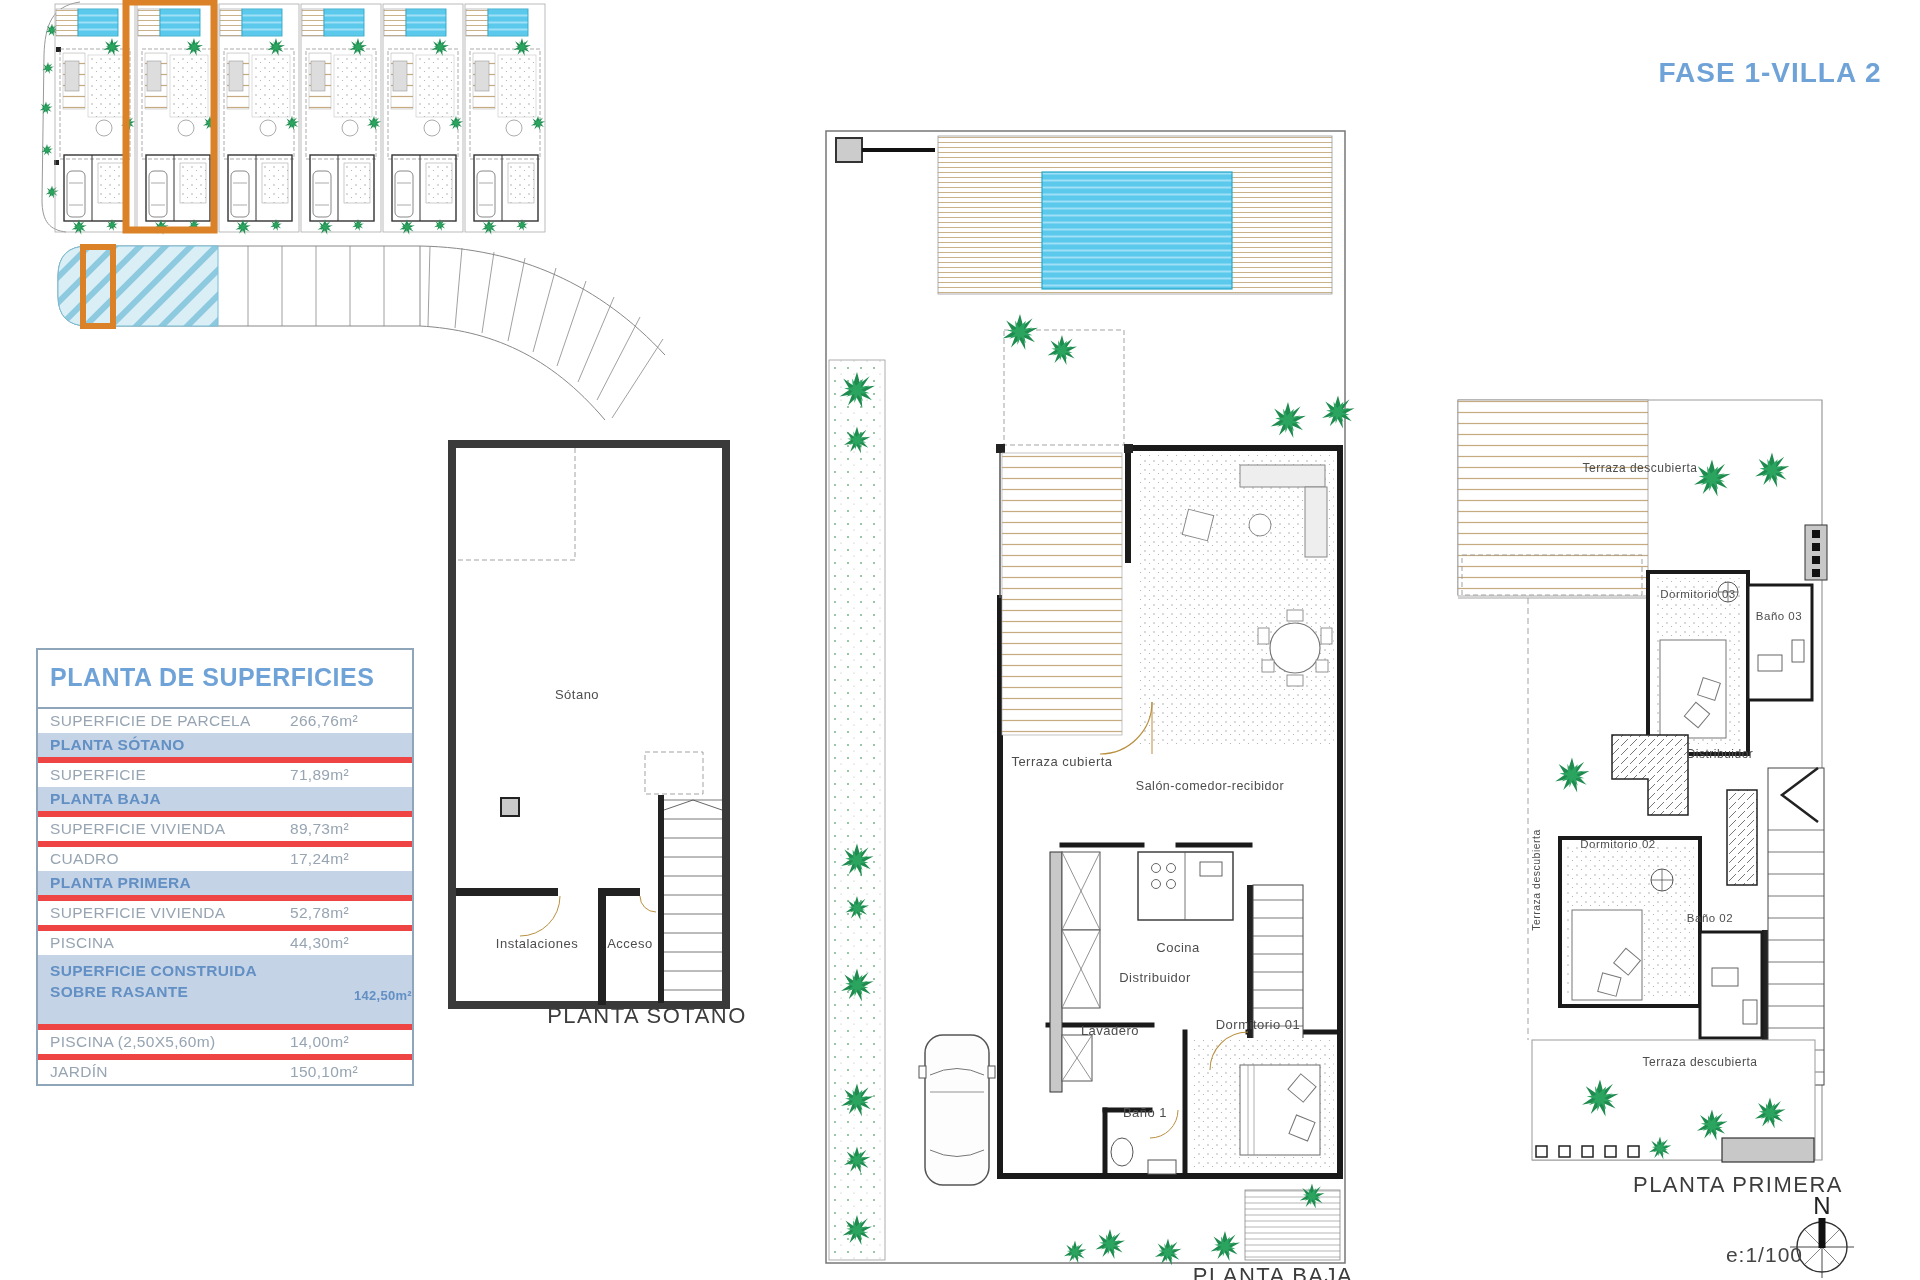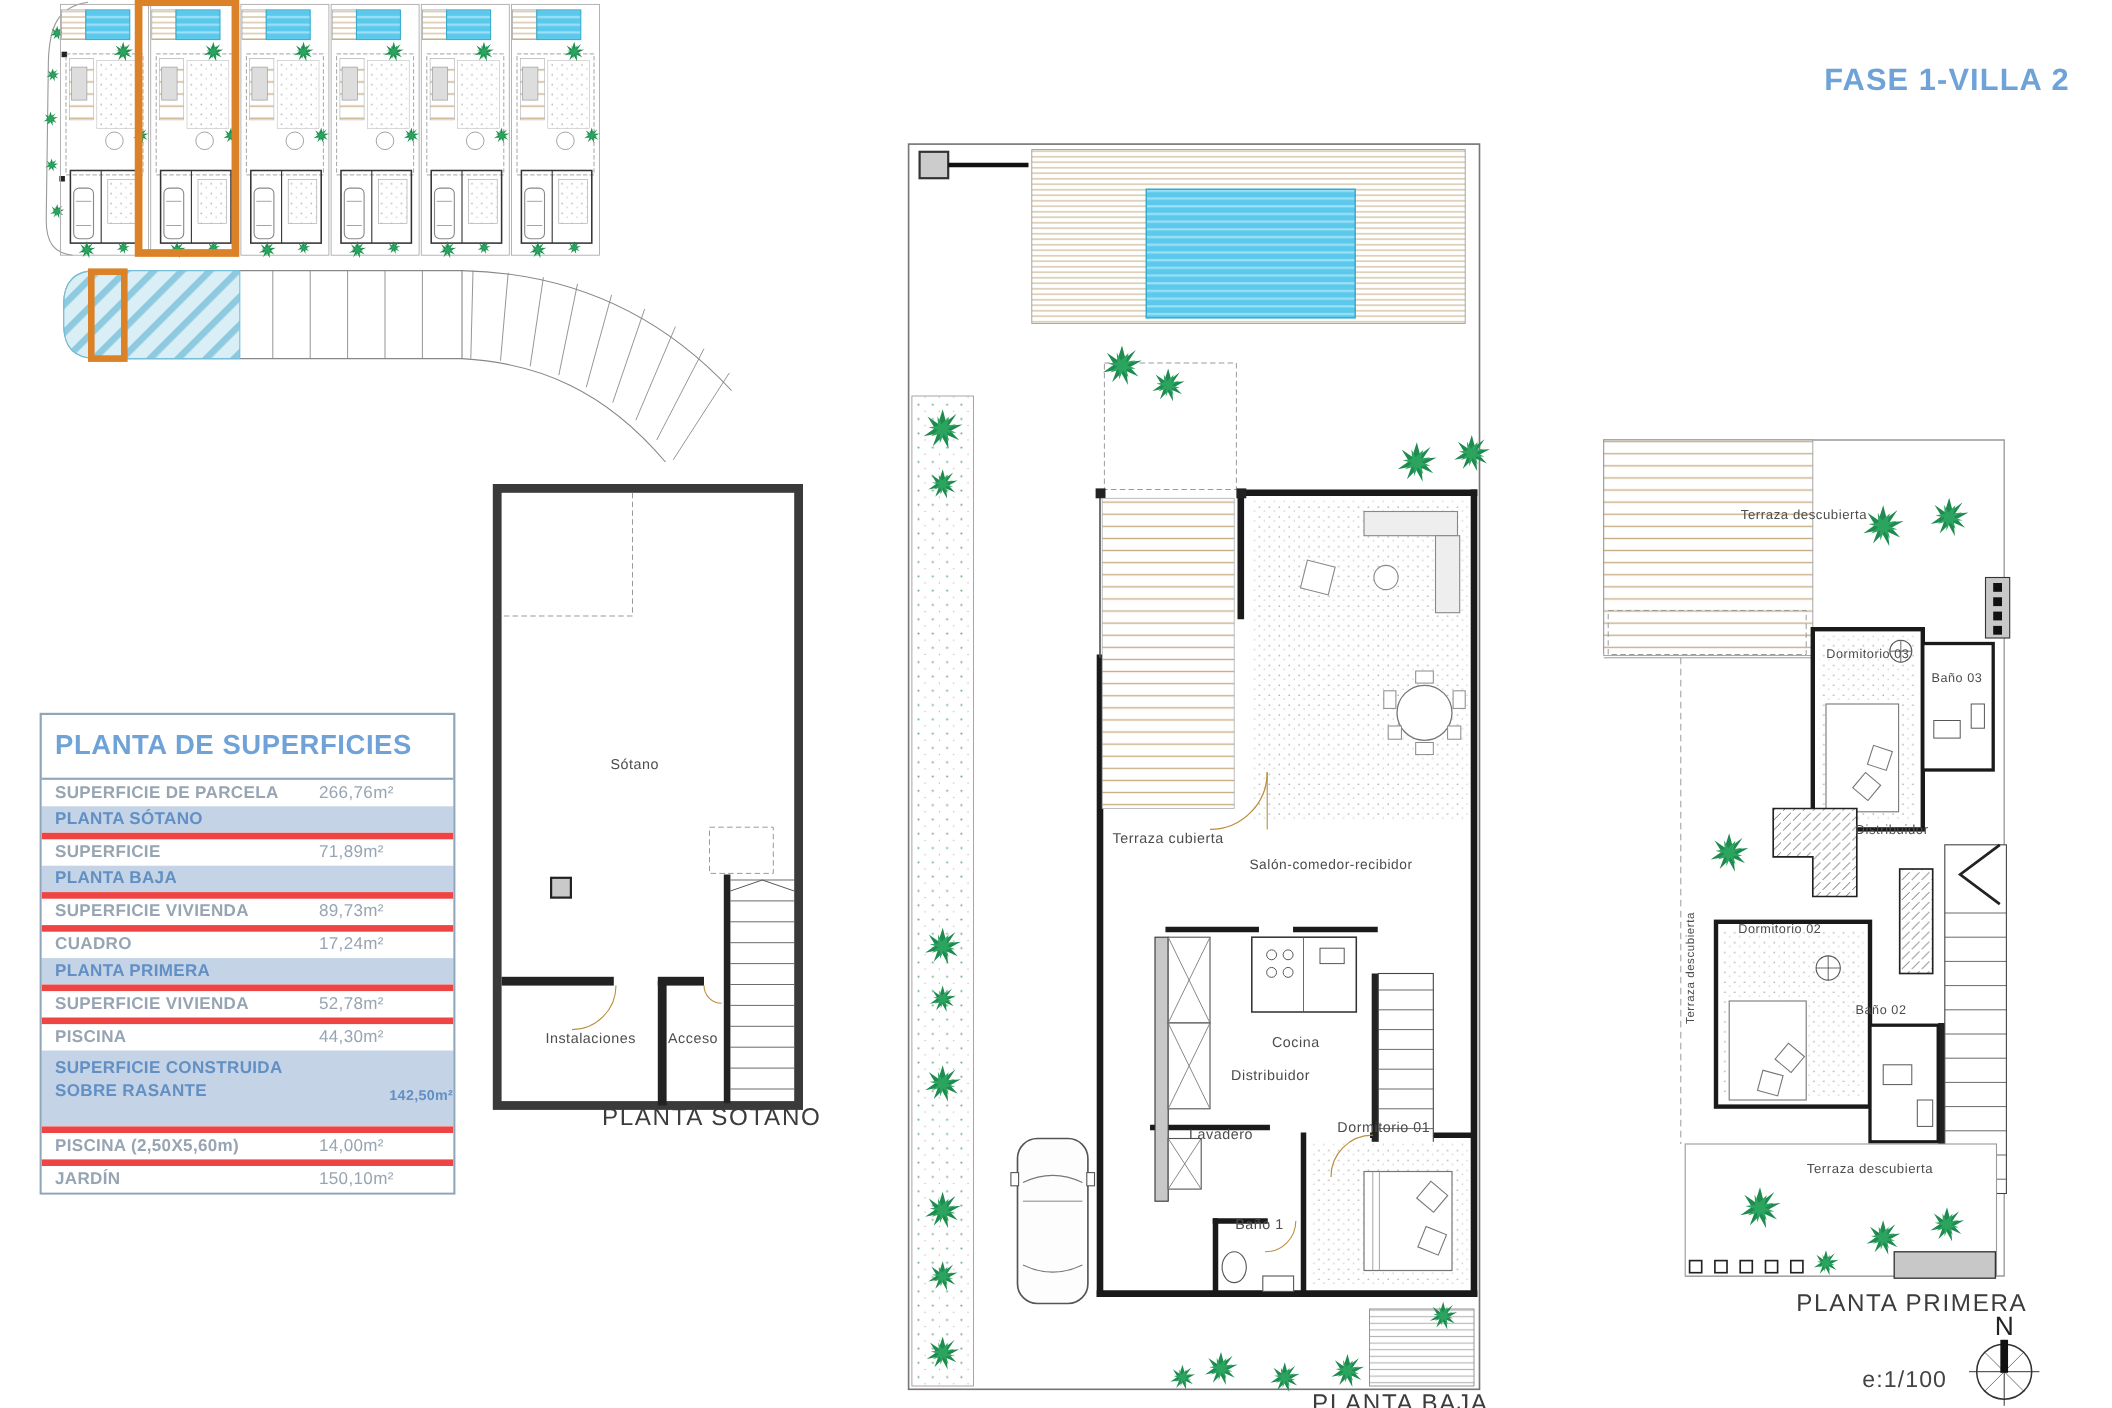--- a/index.html
+++ b/index.html
@@ -18,36 +18,36 @@
     left:36px;top:648px;width:378px;background:#fff;
     border:2px solid #8fa6ba;box-sizing:border-box;
   }
   .surf-title{
     padding:13px 10px 15px 12px;color:#6fa3d8;font-size:25px;
     font-weight:bold;letter-spacing:.5px;border-bottom:2px solid #8fa6ba;
   }
   .trow{display:flex;align-items:center;padding:2px 0 2px 12px;min-height:20px;
     border-top:6px solid #ef4444;font-size:15.5px;}
   .trow:first-child{border-top:none;}
-  .trow .tlabel{flex:0 0 240px;letter-spacing:.3px;font-weight:bold;}
+  .trow .tlabel{flex:0 0 240px;letter-spacing:.3px;}
   .trow .tvalue{flex:1;letter-spacing:.3px;}
   .trow.data{color:#97a5b2;background:#fff;}
   .trow.section{background:#c4d3e5;color:#628fc4;font-weight:bold;border-top:none;}
   .trow.total{background:#c4d3e5;color:#628fc4;font-weight:bold;border-top:none;
     align-items:flex-end;min-height:46px;padding-bottom:21px;}
   .trow.total .tlabel{line-height:1.35;}
   .trow.total .tvalue{font-size:13px;text-align:right;}
   
   .plan-label{
     color:#3c3c3c;font-size:22px;letter-spacing:1.5px;text-align:center;width:280px;
   }
   .lbl-sotano{left:507px;top:1003px;}
   .lbl-baja{left:1133px;top:1263px;}
   .lbl-primera{left:1598px;top:1172px;}
-  .scale-label{left:1693px;top:1243px;width:110px;text-align:left;
+  .scale-label{left:1693px;top:1243px;width:110px;text-align:right;
     color:#444;font-size:21px;letter-spacing:1px;}
   
   .rlabel{font-family:"Liberation Sans",sans-serif;fill:#4d4d4d;font-size:13px;
     letter-spacing:.5px;text-anchor:middle;}
   .rlabel.small{font-size:11.5px;}
   .north-n{font-family:"Liberation Sans",sans-serif;fill:#222;font-size:24px;
     text-anchor:middle;}
 </style>
 </head>
 <body>

